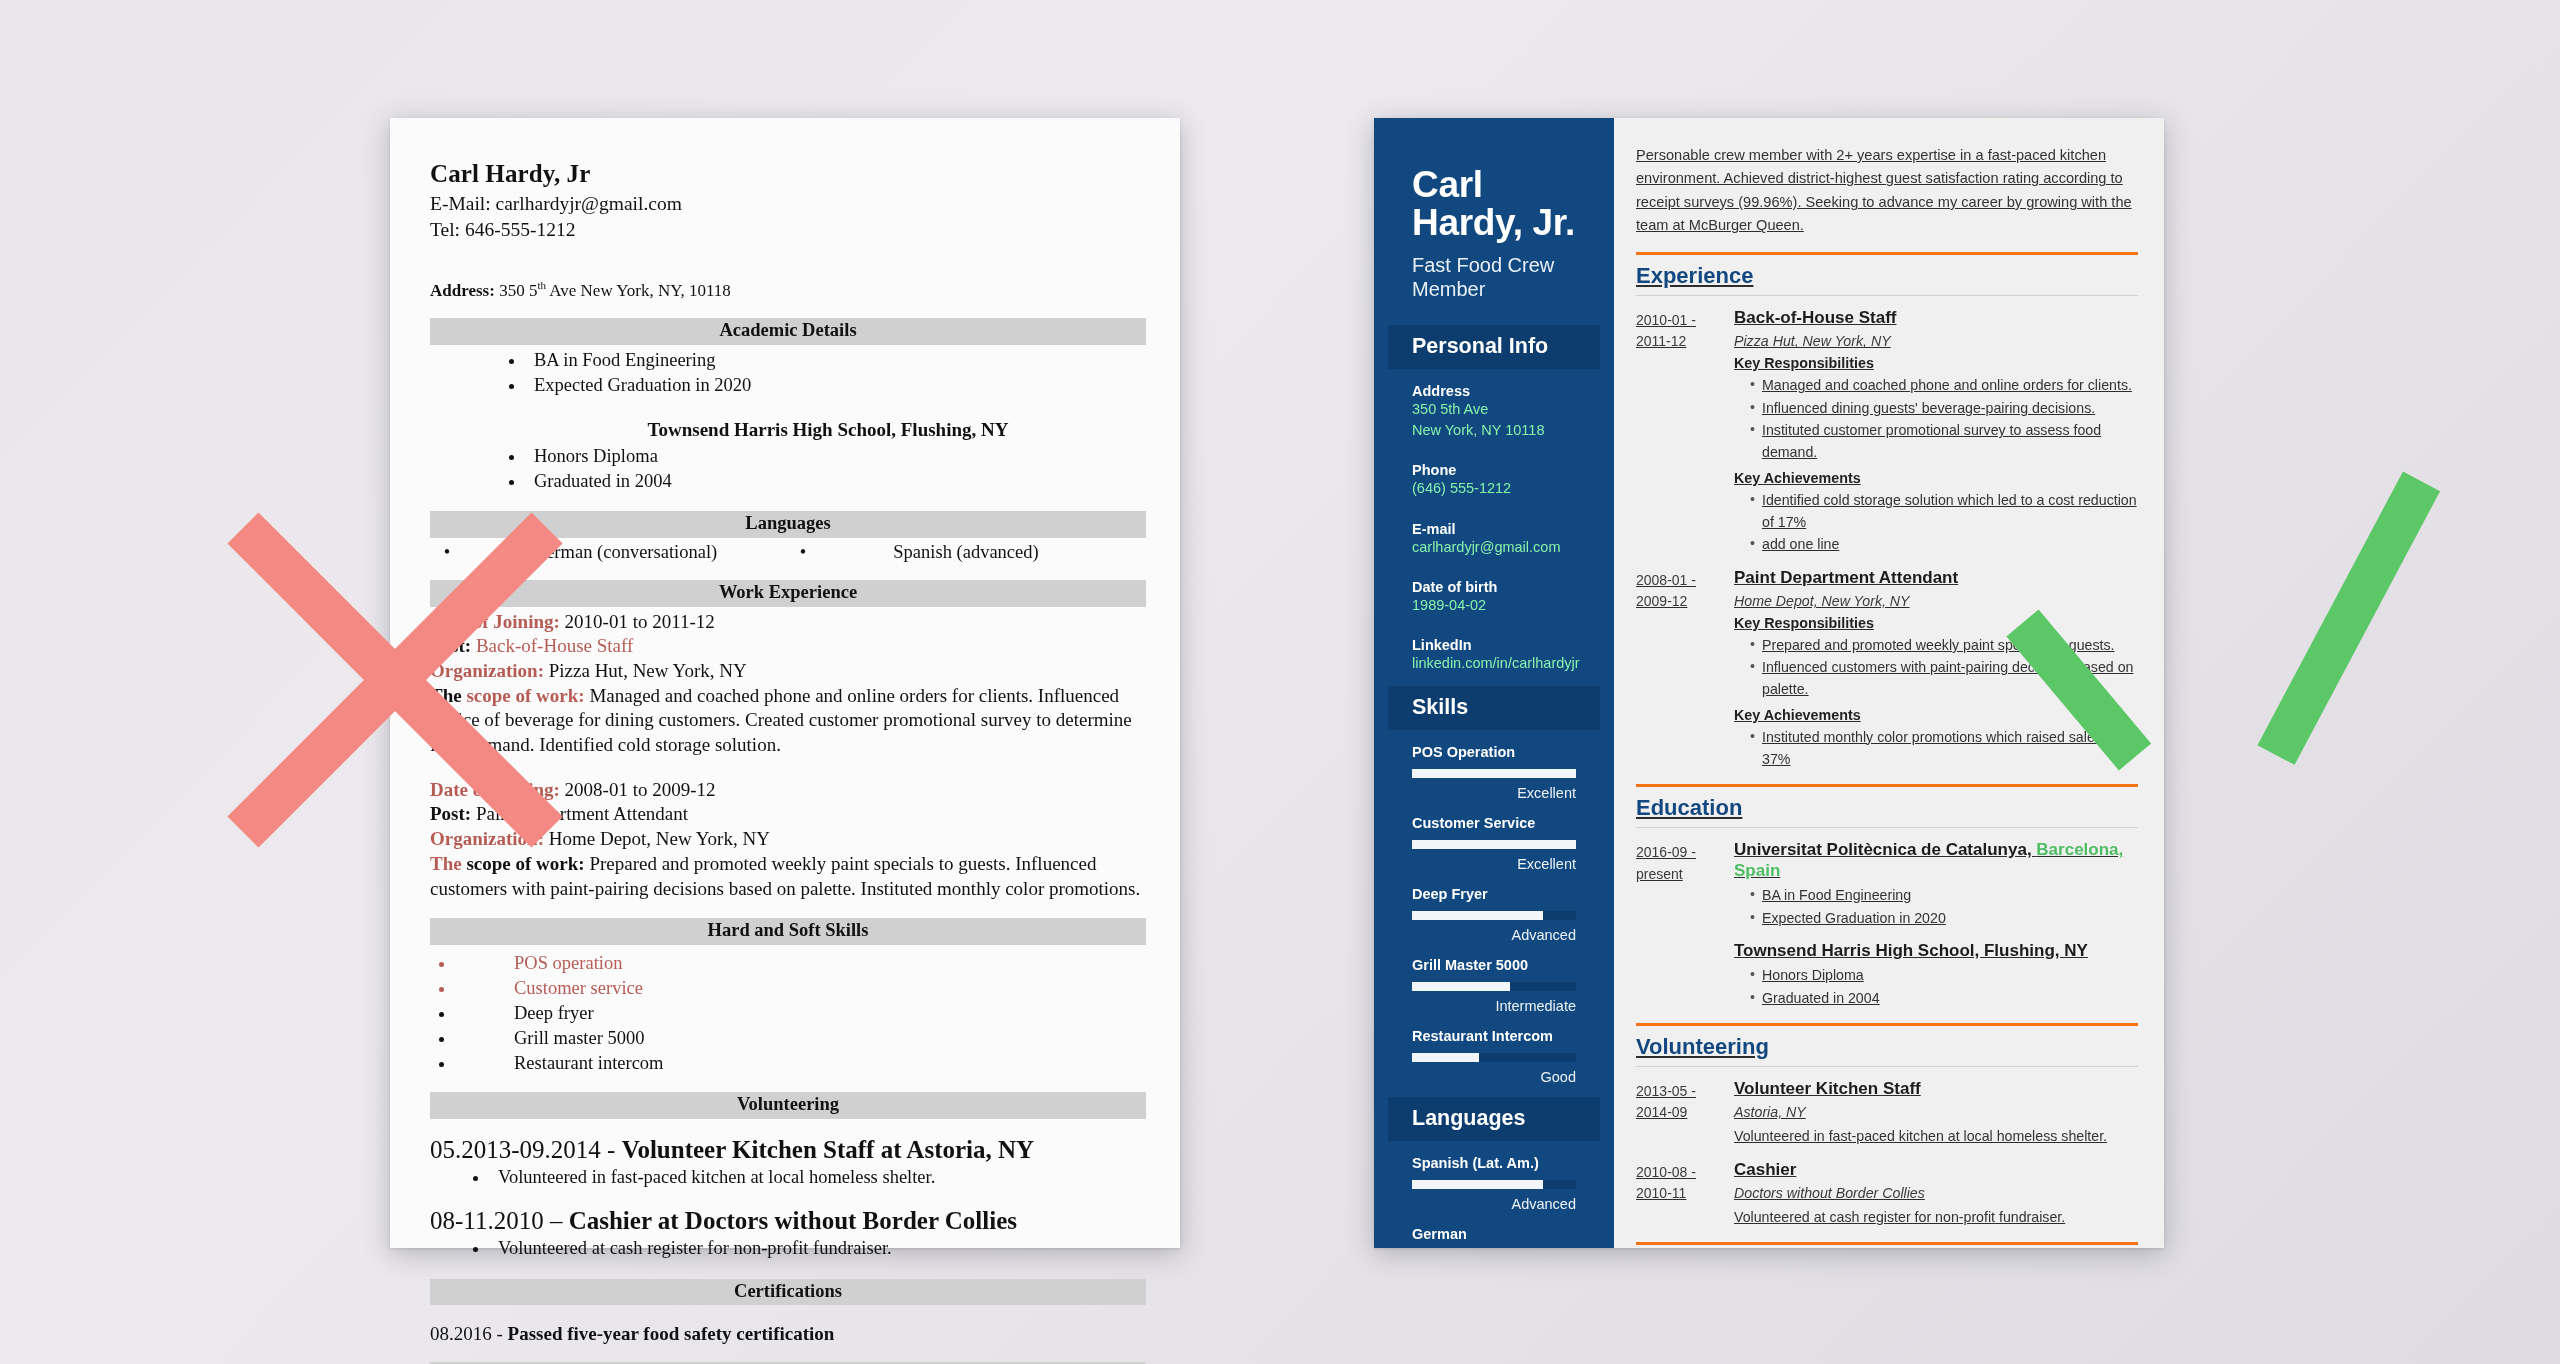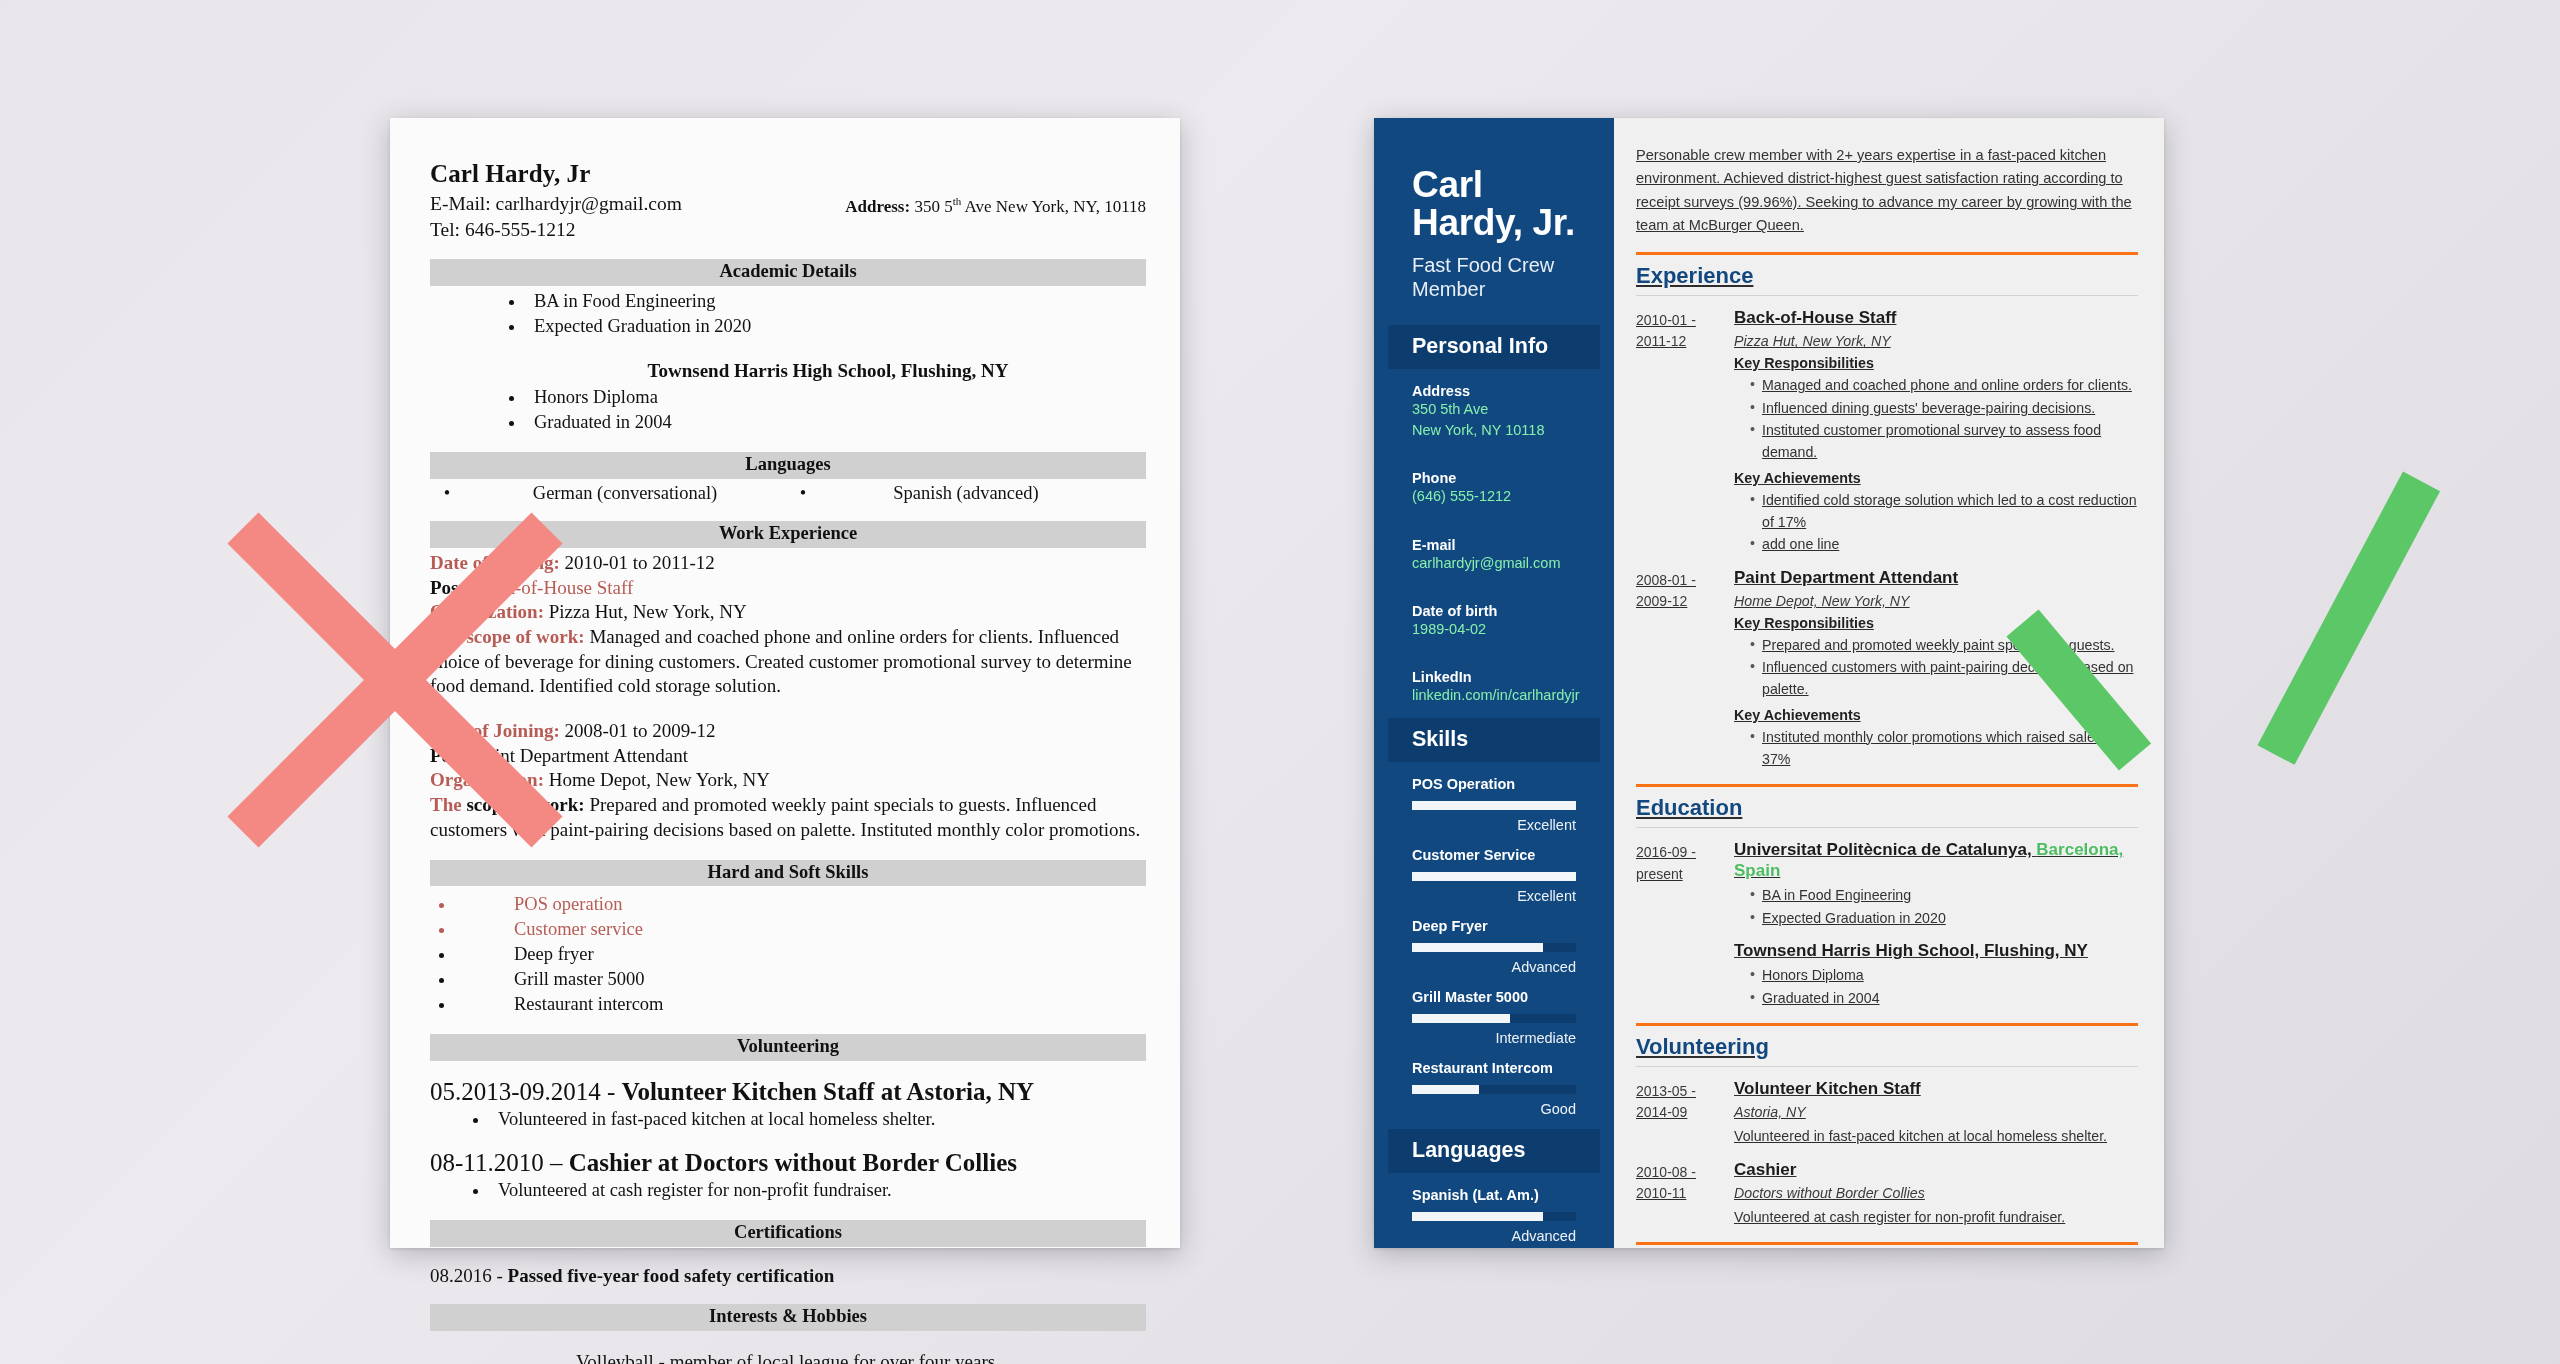--- a/index.html
+++ b/index.html
@@ -33,20 +33,21 @@
     padding: 0;
     box-sizing: border-box;
   }
   .bad-inner {
     padding: 40px 34px 20px 40px;
   }
   .bad-head {
     display: flex;
     align-items: flex-start;
     justify-content: space-between;
+    flex-direction: column;
   }
   .bad-name {
     font-size: 25px;
     font-weight: bold;
     letter-spacing: 0.1px;
     line-height: 1.26;
   }
   .bad-contact {
     font-size: 19.5px;
     line-height: 1.30;
@@ -159,21 +160,21 @@
   .gs-head {
     background: #0d3c6e;
     font-size: 21.5px;
     font-weight: bold;
     padding: 9px 24px 10px;
   }
   .gs-body { padding: 14px 24px 12px 24px; }
   .gs-lab {
     font-size: 14.5px;
     font-weight: bold;
-    margin-top: 29px;
+    margin-top: 21px;
     color: #ffffff;
   }
   .gs-lab:first-child { margin-top: 0; }
   .gs-val {
     font-size: 14.5px;
     line-height: 1.46;
     color: #86efac;
     font-weight: normal;
   }
   .sk-name {

